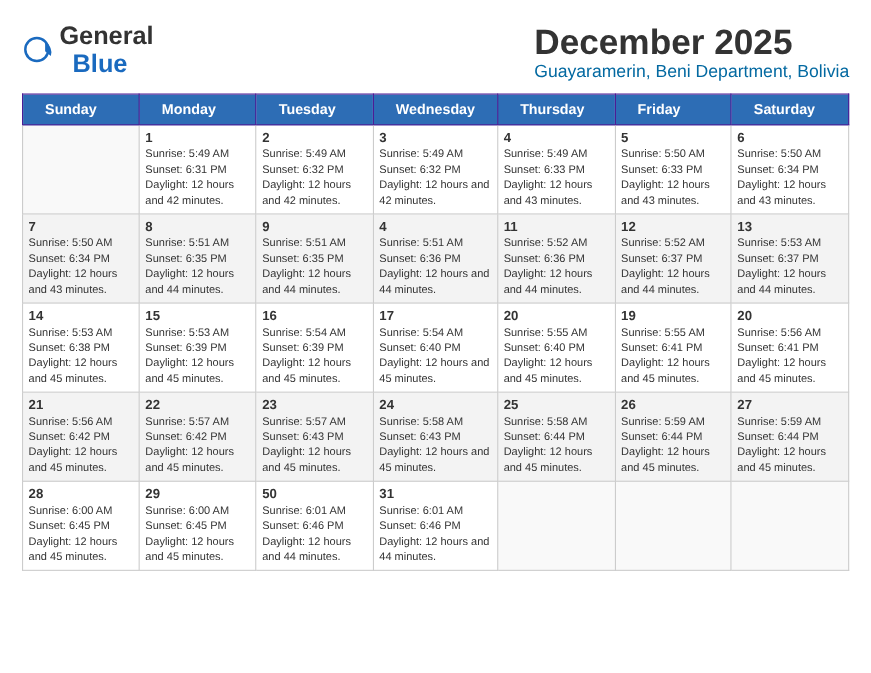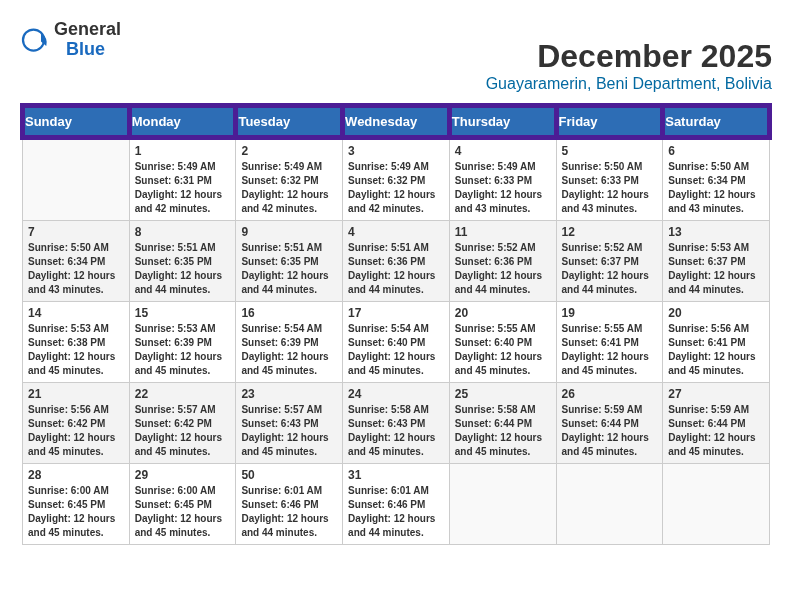--- a/index.html
+++ b/index.html
@@ -16,56 +16,54 @@
       align-items: flex-start;
       margin-bottom: 10px;
     }
     .logo {
       display: flex;
       align-items: center;
     }
     .logo-text {
       display: flex;
       flex-direction: column;
-      font-size: 18px;
+      font-size: 23px;
       font-weight: bold;
       line-height: 1.1;
     }
     .logo-general { color: #333; }
     .logo-blue { color: #1a6abf; margin-left: 12px; }
     .logo-icon {
       width: 30px;
       height: 30px;
       margin-right: 4px;
     }
     .title-area {
-      text-align: right;
-      margin-top: 18px;
     }
     .month-title {
       font-size: 32px;
       font-weight: bold;
       color: #333;
     }
     .location-title {
       font-size: 16px;
       color: #0369a1;
     }
     .calendar {
       width: 100%;
       border-collapse: collapse;
       border: 1px solid #ccc;
     }
     .calendar th {
       background: #2d6db5;
       color: #fff;
-      padding: 6px 0;
+      padding: 6px 20px;
       text-align: left;
       font-size: 13px;
-      border: 5px solid #4c1d95;
+      border: 1px solid #4c1d95;
     }
     .calendar td {
       vertical-align: top;
       padding: 4px 5px;
       border: 1px solid #ccc;
       font-size: 10.5px;
       color: #333;
       width: calc(100% / 7);
       min-height: 80px;
       background: #fff;
@@ -75,21 +73,20 @@
     }
     .day-num {
       font-weight: bold;
       font-size: 12px;
       margin-bottom: 2px;
     }
     .cell-info {
       font-size: 10px;
       line-height: 1.4;
       color: #333;
-      font-weight: bold;
     }
     .row-shade td {
       background: #f3f3f3;
     }
   </style>
 </head>
 <body>
 
 <div class="header-area">
   <div class="logo">

